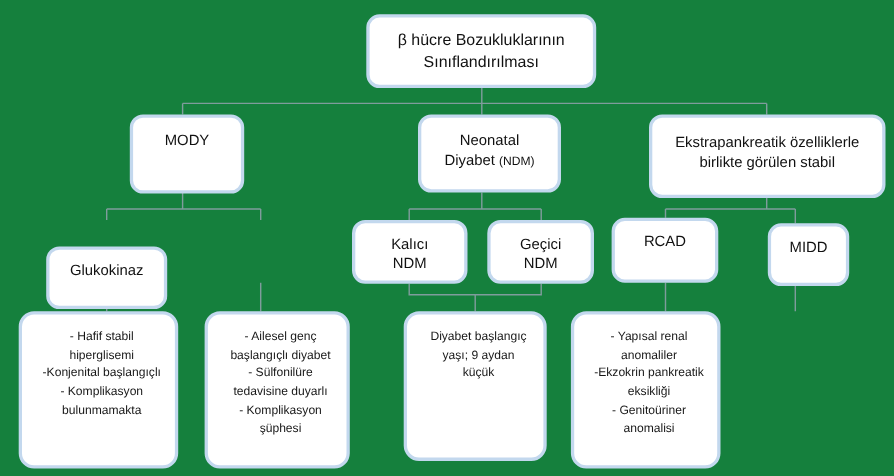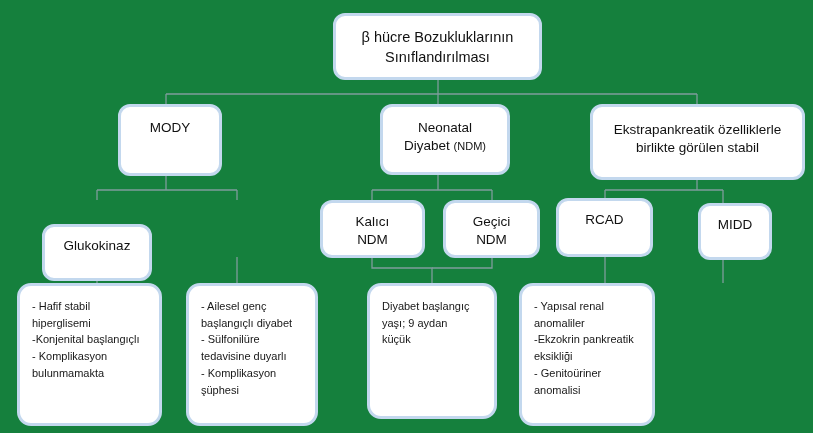--- a/index.html
+++ b/index.html
@@ -35,21 +35,21 @@
     position:absolute;
     box-sizing:border-box;
     background:#ffffff;
     border:3px solid #c3d8ee;
     border-radius:14px;
     z-index:5;
   }
   .detail .dtxt{
     position:absolute;
     left:12px; right:6px; top:12px;
-    text-align:left;
+    text-align:center;
     font-size:11px;
     line-height:1.52;
     color:#171717;
     white-space:pre-line;
   }
 </style>
 </head>
 <body>
 
 <div id="canvas">

